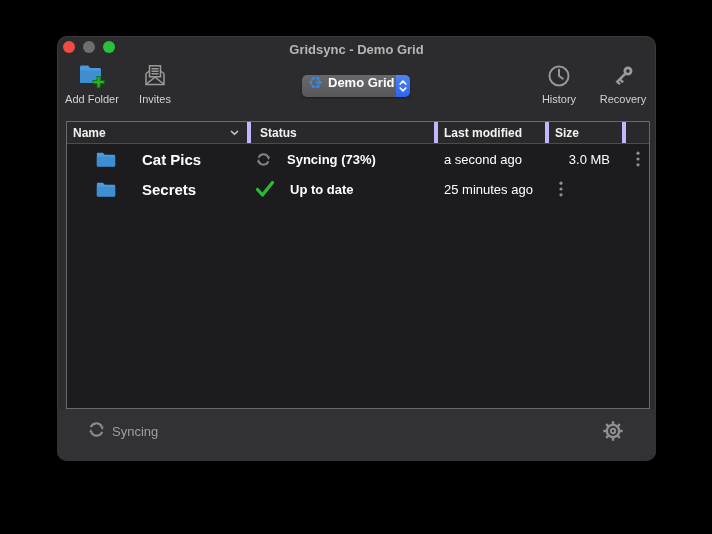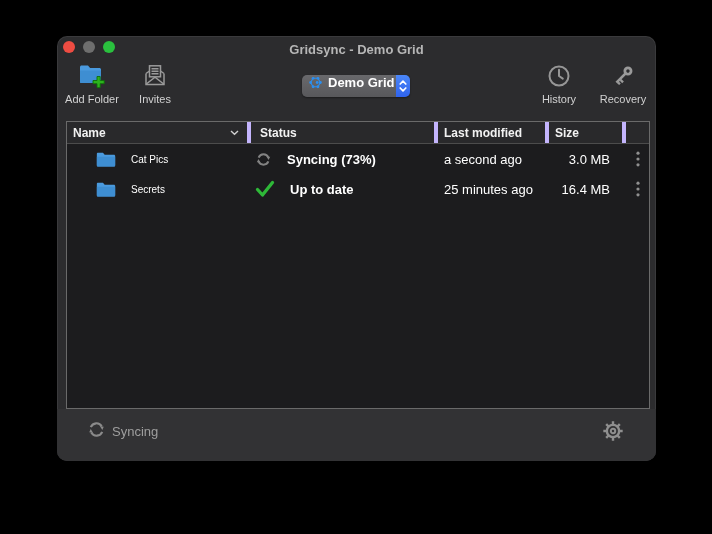--- a/index.html
+++ b/index.html
@@ -50,21 +50,21 @@
     display:flex;height:21px;background:#29292b;border-bottom:1px solid #4c4c4c;
   }
   .th{
     position:relative;display:flex;align-items:center;box-sizing:border-box;
     font-size:12px;font-weight:700;color:#f2f2f2;border-right:4px solid #c4b5fd;
   }
   .th:last-child{border-right:none;}
   .th .sort{position:absolute;right:8px;top:8px;}
   .row{display:flex;height:30px;align-items:stretch;}
   .cell{display:flex;align-items:center;box-sizing:border-box;color:#fff;}
-  .c-name   {width:184px;padding-left:29px;gap:15px;font-size:10px;font-weight:400;}
+  .c-name   {width:184px;padding-left:29px;gap:26px;font-size:15px;font-weight:700;}
   .c-status {width:187px;padding-left:4px;gap:15px;font-size:13px;font-weight:600;}
   .c-mod    {width:111px;padding-left:6px;font-size:13px;font-weight:500;}
   .c-size   {width:77px;justify-content:flex-end;padding-right:16px;font-size:13px;font-weight:500;}
   .c-menu   {width:23px;justify-content:center;cursor:pointer;}
   .h-name{width:184px;padding-left:6px;}
   .h-status{width:187px;padding-left:9px;}
   .h-mod{width:111px;padding-left:6px;}
   .h-size{width:77px;padding-left:6px;}
   .h-menu{width:23px;}
   
@@ -234,21 +234,20 @@
       </div>
       <div class="cell c-status">
         <span>
           <svg width="20" height="18" viewBox="0 0 20 18" fill="none" stroke="#2eb838" stroke-width="3.3" stroke-linecap="round" stroke-linejoin="round">
             <path d="M2.5 9.5 L7.5 15 L17.5 2.5"></path>
           </svg>
         </span>
         <span>Up to date</span>
       </div>
       <div class="cell c-mod">25 minutes ago</div>
-      <div class="cell c-size">16.4 MB</div>
       <div class="cell c-menu">
         <span>
           <svg width="4" height="16" viewBox="0 0 4 16" fill="#909090">
             <circle cx="2" cy="2.2" r="1.6"></circle>
               <circle cx="2" cy="8" r="1.6"></circle>
               <circle cx="2" cy="13.8" r="1.6"></circle>
           </svg>
         </span>
       </div>
     </div>

